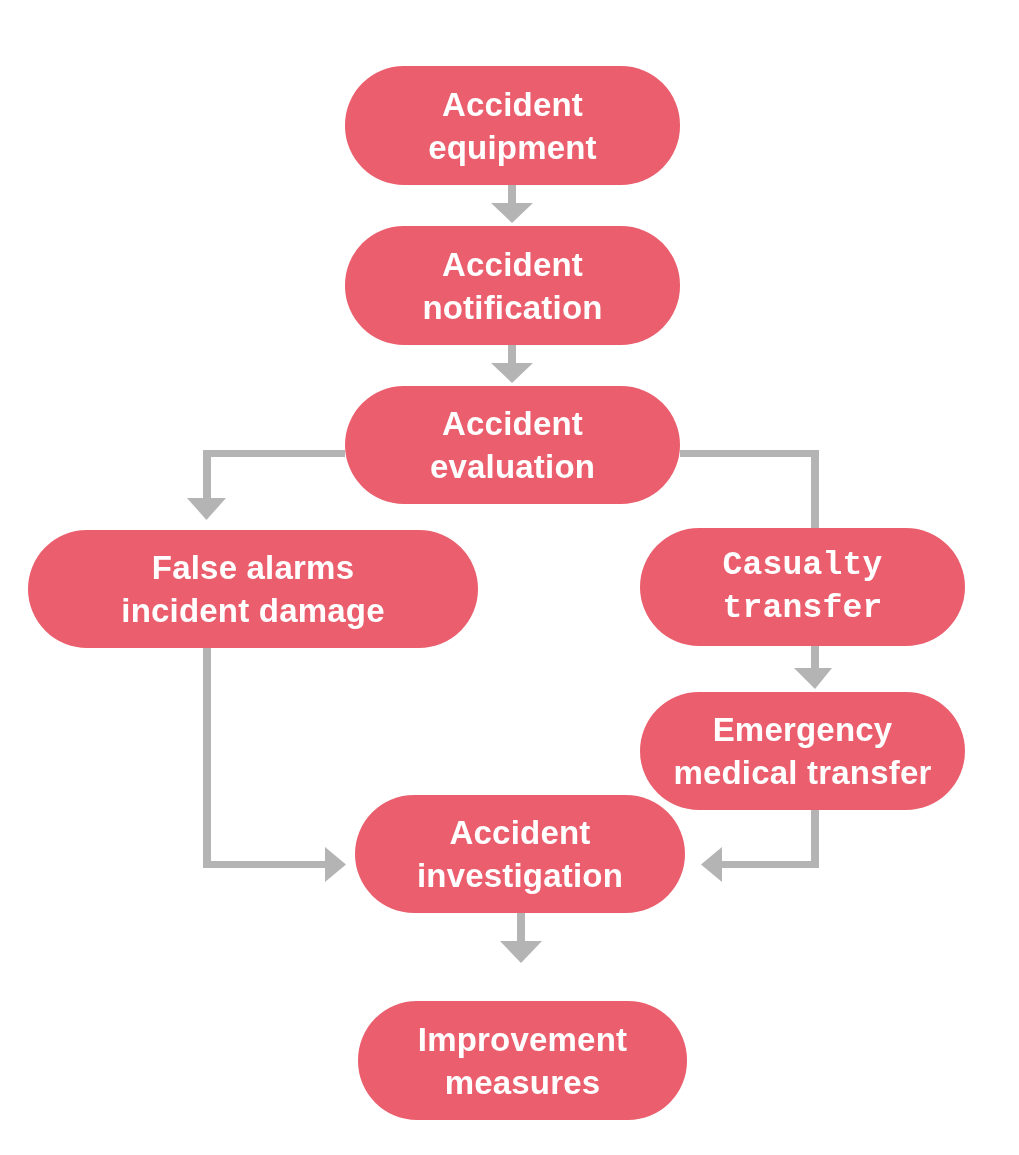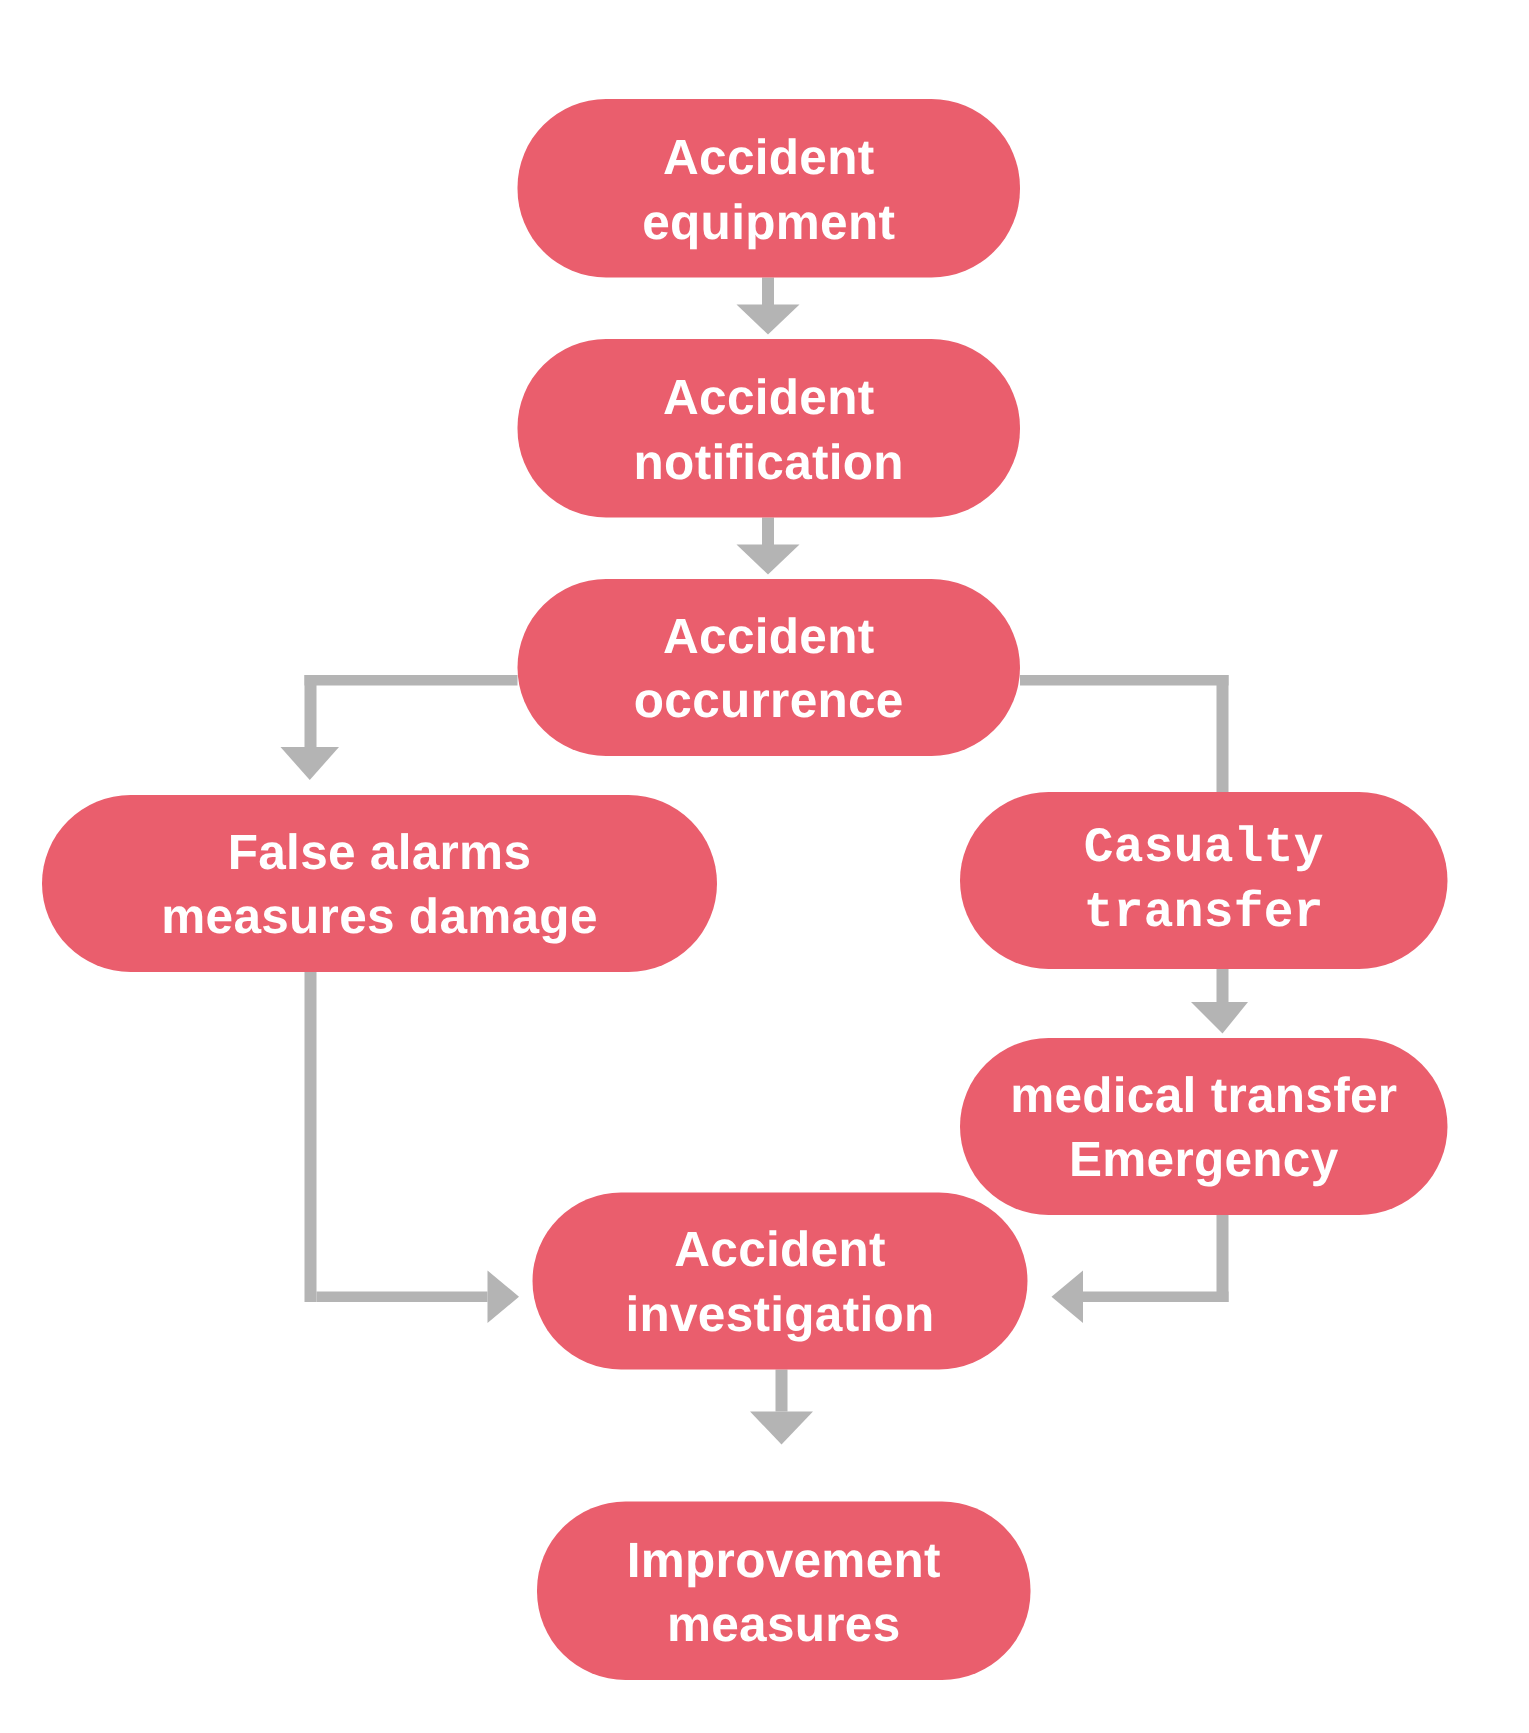--- a/index.html
+++ b/index.html
@@ -106,36 +106,36 @@
     <span>equipment</span>
   </div>
 
   <div class="node" id="n-notification">
     <span>Accident</span>
     <span>notification</span>
   </div>
 
   <div class="node" id="n-evaluation">
     <span>Accident</span>
-    <span>occurrence</span>
+    <span>evaluation</span>
   </div>
 
   <div class="node" id="n-false-alarms">
     <span>False alarms</span>
-    <span>measures damage</span>
+    <span>incident damage</span>
   </div>
 
   <div class="node" id="n-casualty">
     <span>Casualty</span>
     <span>transfer</span>
   </div>
 
   <div class="node" id="n-emergency">
+    <span>Emergency</span>
     <span>medical transfer</span>
-    <span>Emergency</span>
   </div>
 
   <div class="node" id="n-investigation">
     <span>Accident</span>
     <span>investigation</span>
   </div>
 
   <div class="node" id="n-improvement">
     <span>Improvement</span>
     <span>measures</span>

